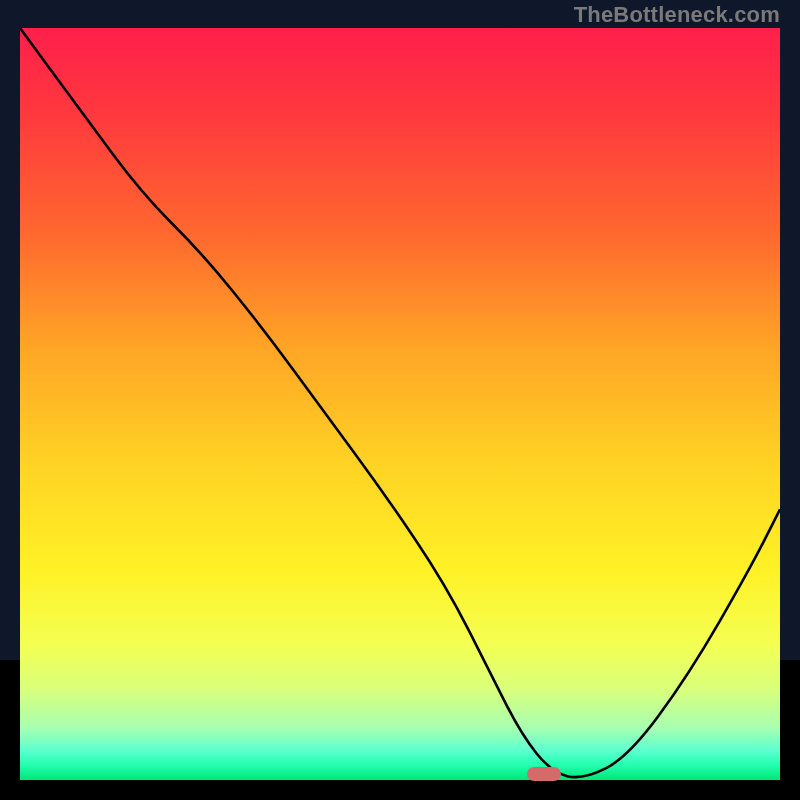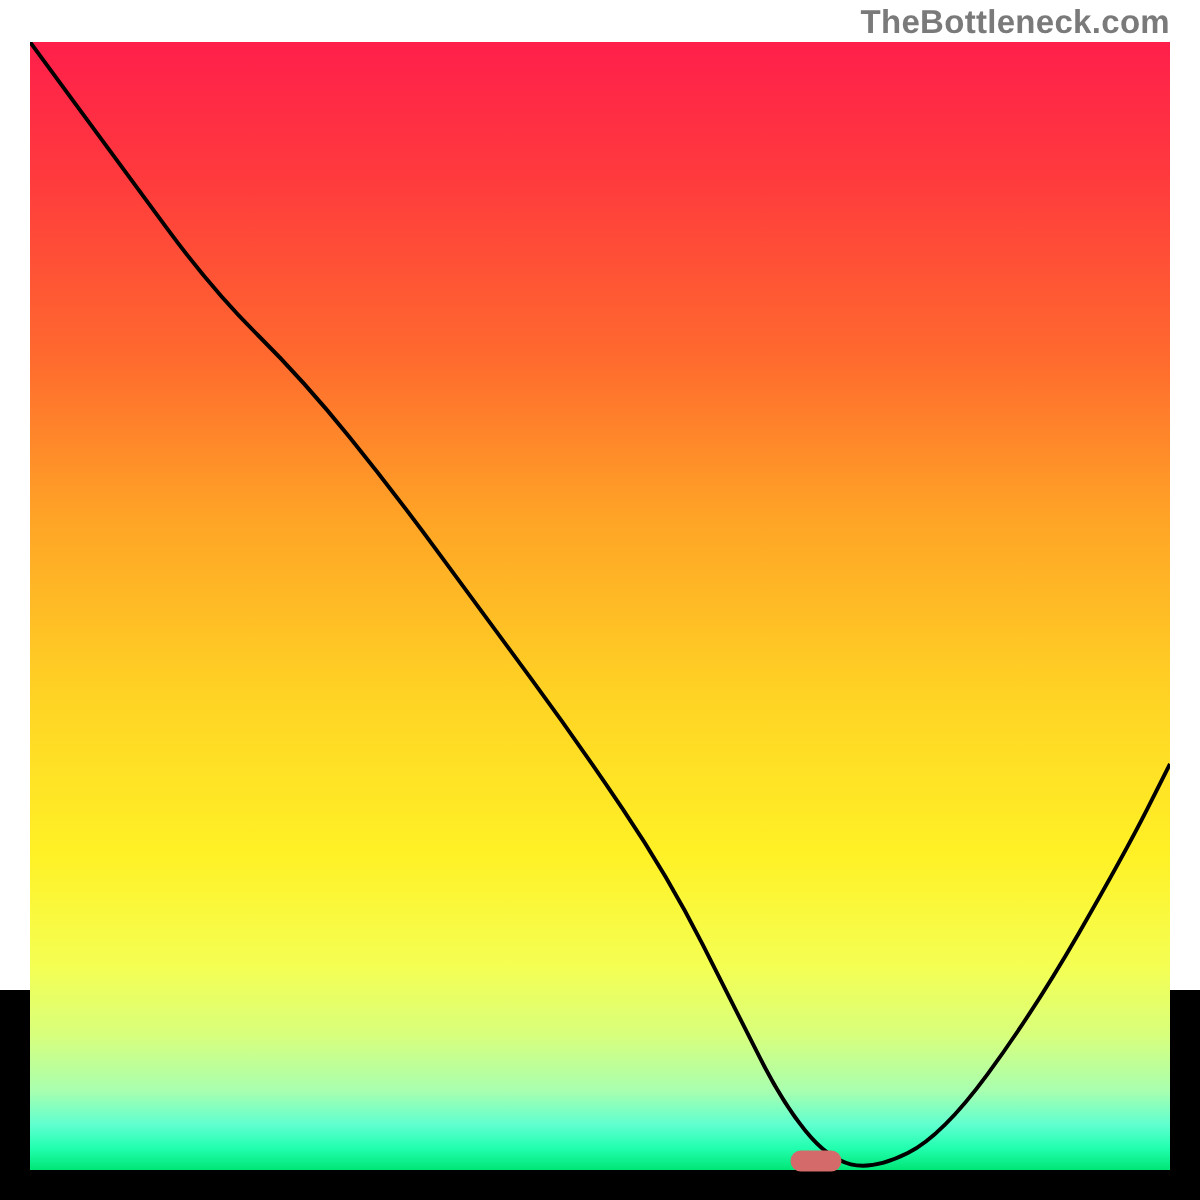--- a/index.html
+++ b/index.html
@@ -8,21 +8,21 @@
     width: 800px;
     height: 800px;
     overflow: hidden;
     background: #000;
     font-family: Arial, Helvetica, sans-serif;
   }
   .frame {
     position: relative;
     width: 800px;
     height: 660px;
-    background: #ffffff;
+    background: #0f172a;
   }
   .watermark {
     position: absolute;
     top: 2px;
     right: 20px;
     color: #7a7a7a;
     font-size: 22px;
     font-weight: 600;
     letter-spacing: 0.2px;
   }

